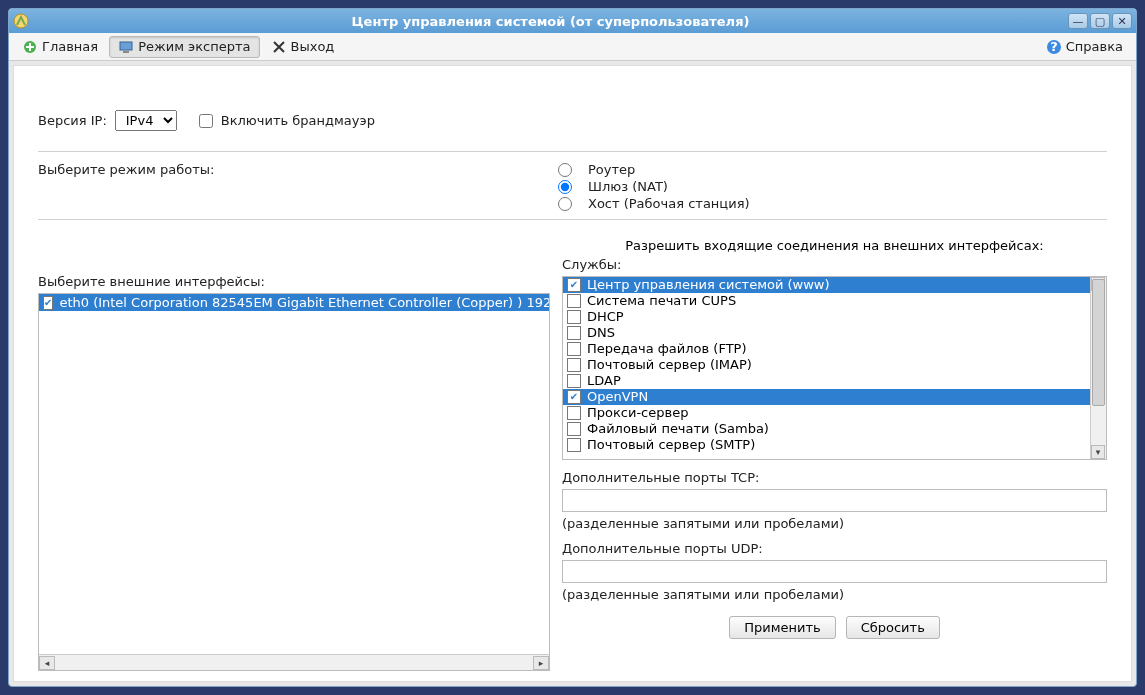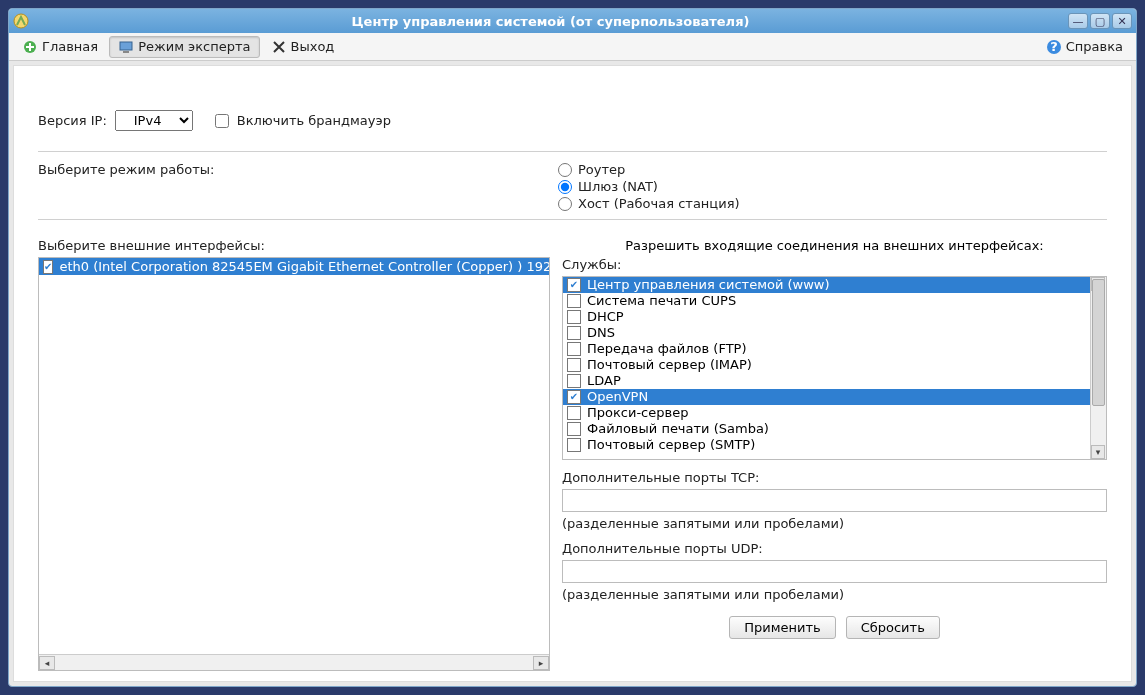--- a/index.html
+++ b/index.html
@@ -8,31 +8,31 @@
 .titlebar { background: linear-gradient(to bottom, #7bb3e0, #5a9cd4); height: 24px; display: flex; align-items: center; padding: 0 4px; }
 .titlebar-icon { width: 16px; height: 16px; margin-right: 6px; }
 .titlebar-title { flex: 1; text-align: center; color: #fff; font-weight: bold; font-size: 13px; }
 .winbtn { width: 20px; height: 16px; margin-left: 2px; background: linear-gradient(to bottom,#d0e4f5,#a9cbe8); border:1px solid #6a94b8; border-radius:3px; display:flex; align-items:center; justify-content:center; font-size:11px; color:#335; cursor:pointer;}
 .toolbar { background: #f5f5f5; border-bottom: 1px solid #ccc; height: 28px; display:flex; align-items:center; padding: 0 4px; gap:2px;}
 .tbtn { display:flex; align-items:center; gap:4px; padding:2px 8px; border:1px solid transparent; border-radius:3px; cursor:pointer; font-size:13px; color:#222;}
 .tbtn.pressed { background:#e4e4e4; border-color:#bbb; box-shadow: inset 0 1px 2px rgba(0,0,0,.15);}
 .spacer { flex:1; }
 .content { background:#fff; flex:1; margin:4px; border:1px solid #ddd; padding:20px 24px 10px 24px; overflow:auto; display:flex; flex-direction:column; }
 .row1 { display:flex; align-items:center; gap:8px; margin: 24px 0 14px 0;}
-select { font-size:13px; padding:1px 14px; }
+select { font-size:13px; padding:1px 6px; }
 input[type=checkbox]{ width:14px; height:14px; }
 label { color:#222; }
 hr.sep { border:none; border-top:1px solid #d0d0d0; margin:6px 0 8px 0;}
 .moderow { display:flex; }
 .moderow .left { width: 520px; padding-top:2px;}
 .moderow .right { padding-top:0; }
-.radio-line { display:flex; align-items:center; gap:6px; margin:2px 0; }
+.radio-line { display:flex; align-items:center; gap:16px; margin:2px 0; }
 .radio-line input[type=radio]{ width:14px; height:14px;}
 .cols { display:flex; gap:12px; margin-top:10px; flex:1; min-height:0; }
-.colL { width: 512px; display:flex; flex-direction:column;}
+.colL { width: 512px; display:flex; flex-direction:column;margin-top:36px;}
 .colR { flex:1; display:flex; flex-direction:column; }
 .listbox { border:1px solid #bcbcbc; background:#fff; flex:1; position:relative; overflow:hidden; }
 .listbox .inner { position:absolute; inset:0; overflow:auto; }
 .listbox .hscroll { position:absolute; left:0; right:0; bottom:0; height:16px; background:#f0f0f0; border-top:1px solid #ccc; display:flex; align-items:center;}
 .hscroll-arrow{width:16px;height:14px;border:1px solid #bbb;background:#e8e8e8;display:flex;align-items:center;justify-content:center;font-size:9px;color:#444;}
 .hscroll-track{flex:1;}
 .li-item { display:flex; align-items:center; gap:6px; padding:1px 4px; white-space:nowrap; }
 .li-item.selected { background:#2f7fd1; color:#fff;}
 .li-item.selected .chk { background:#fff;}
 .chk { width:14px; height:14px; border:1px solid #777; background:#fff; display:inline-flex; align-items:center; justify-content:center; font-size:11px; color:#2a7; font-weight:bold;}

